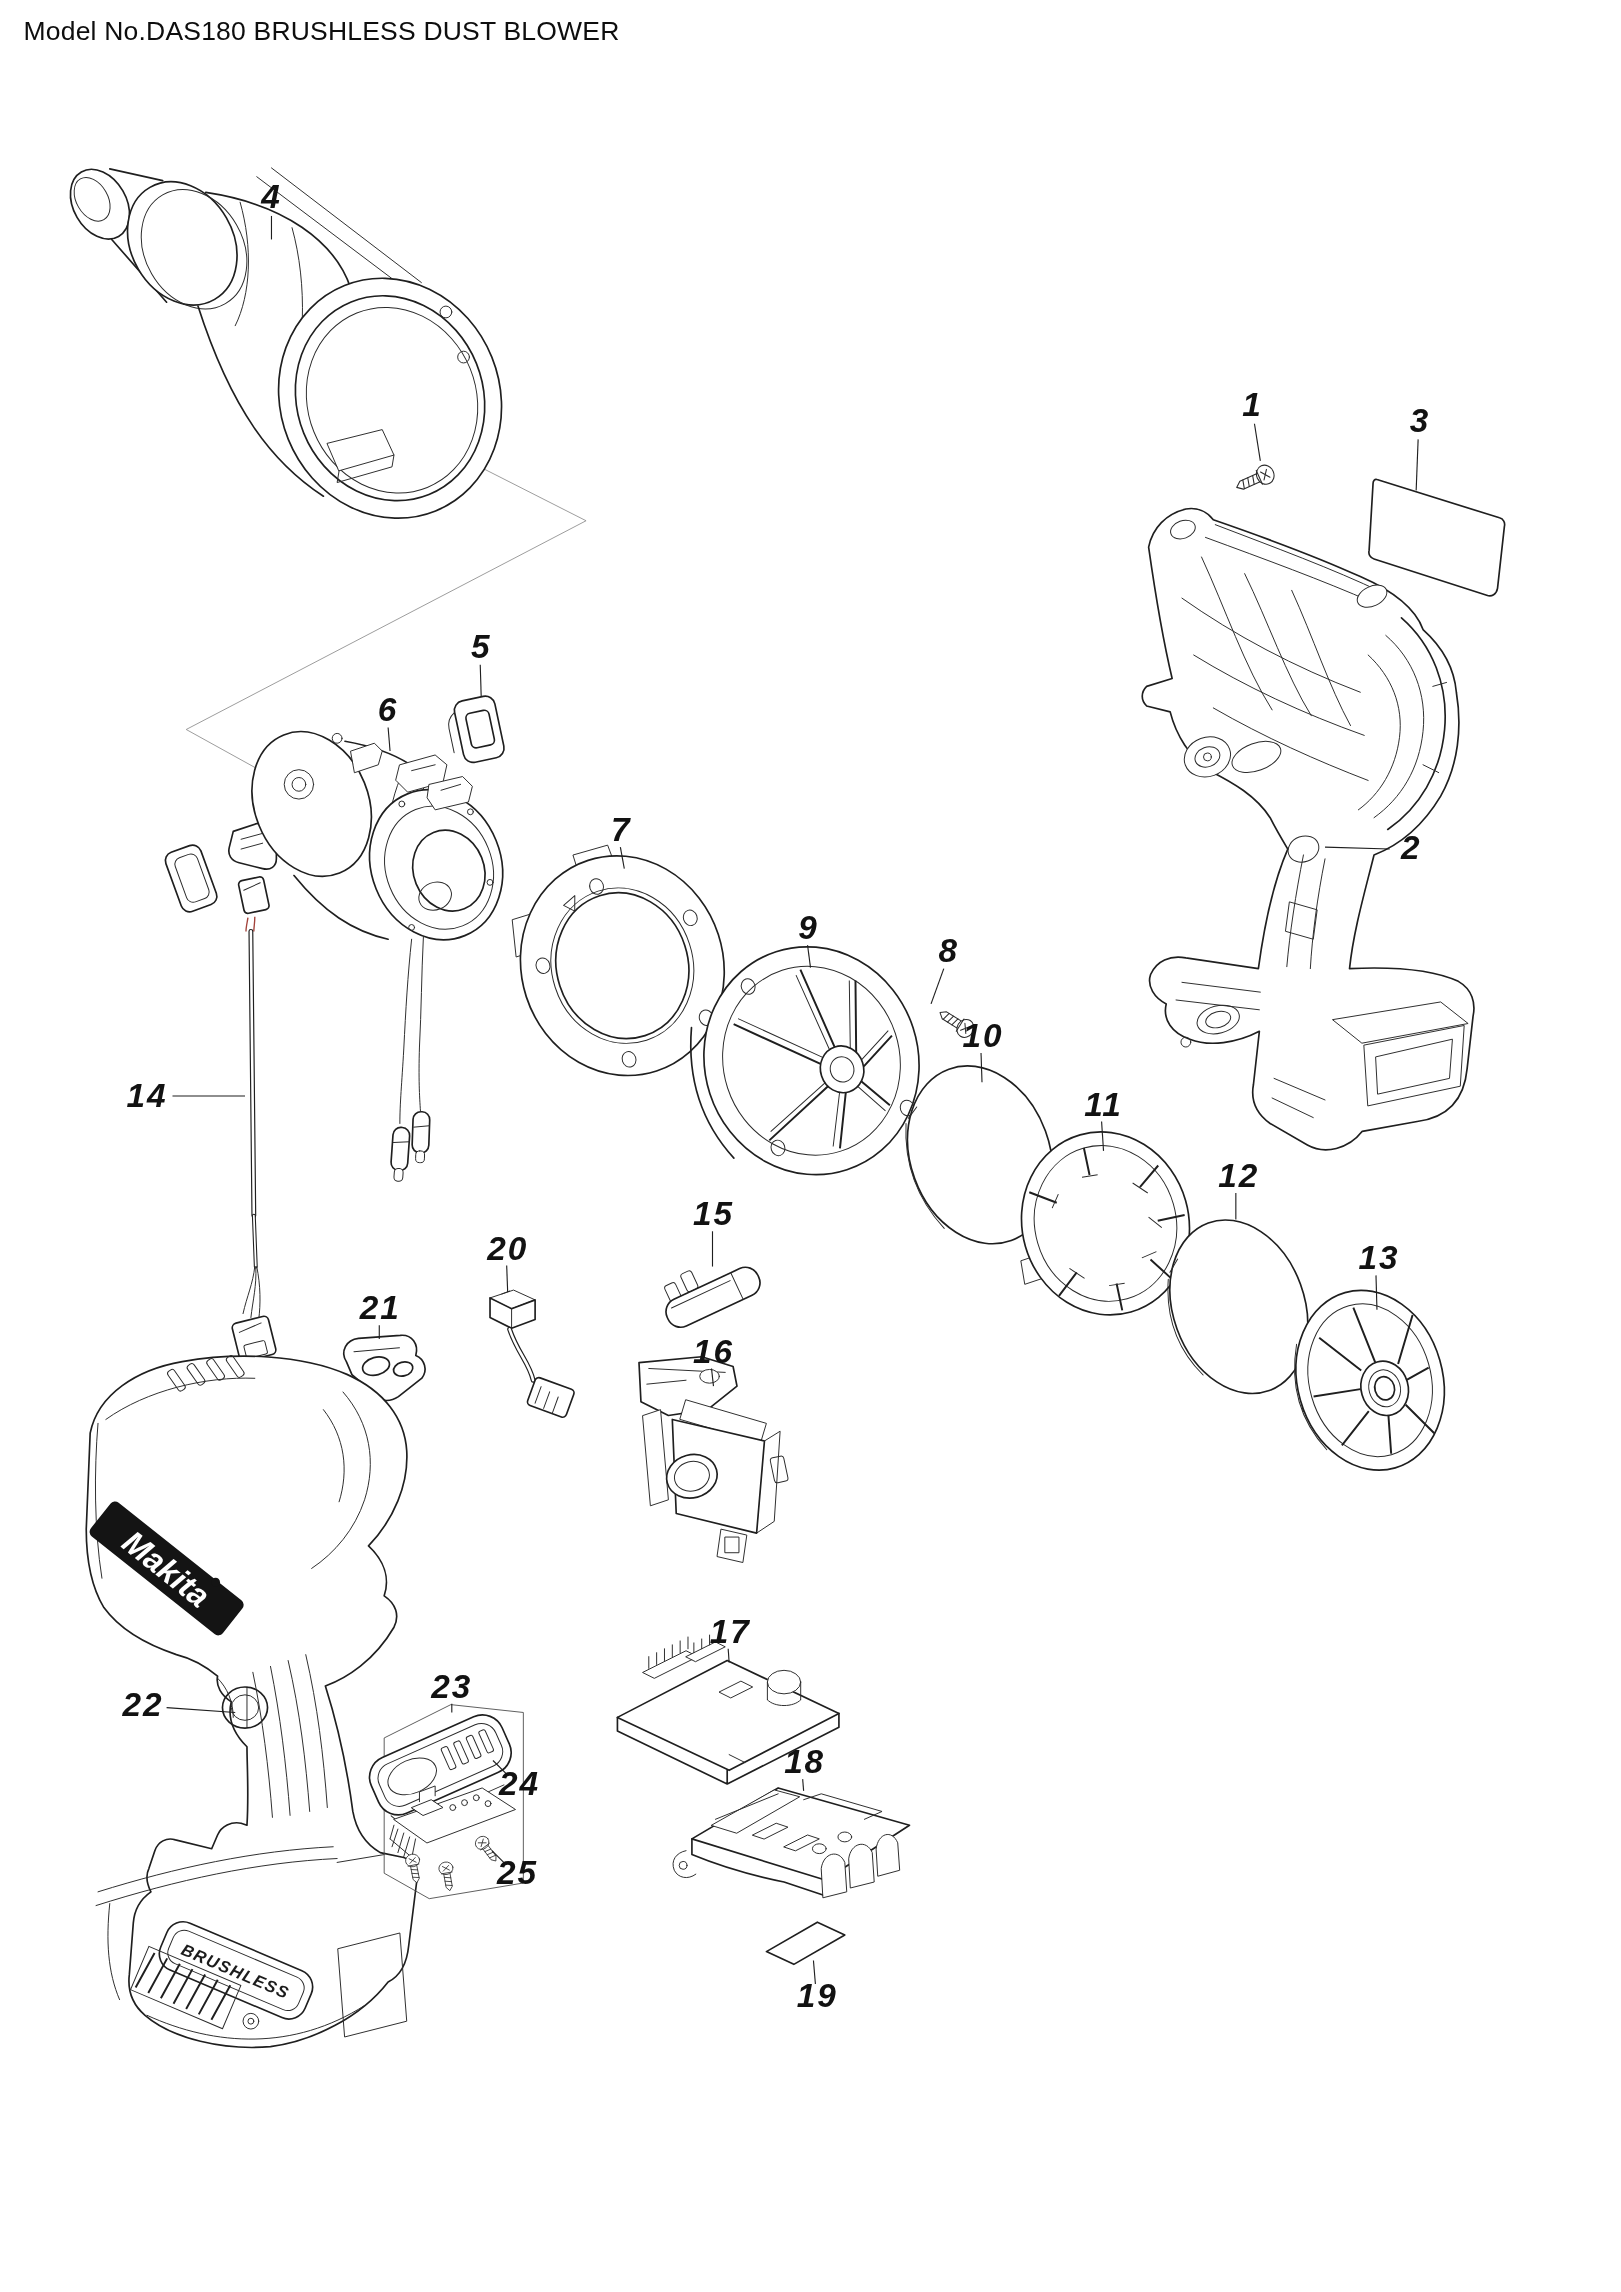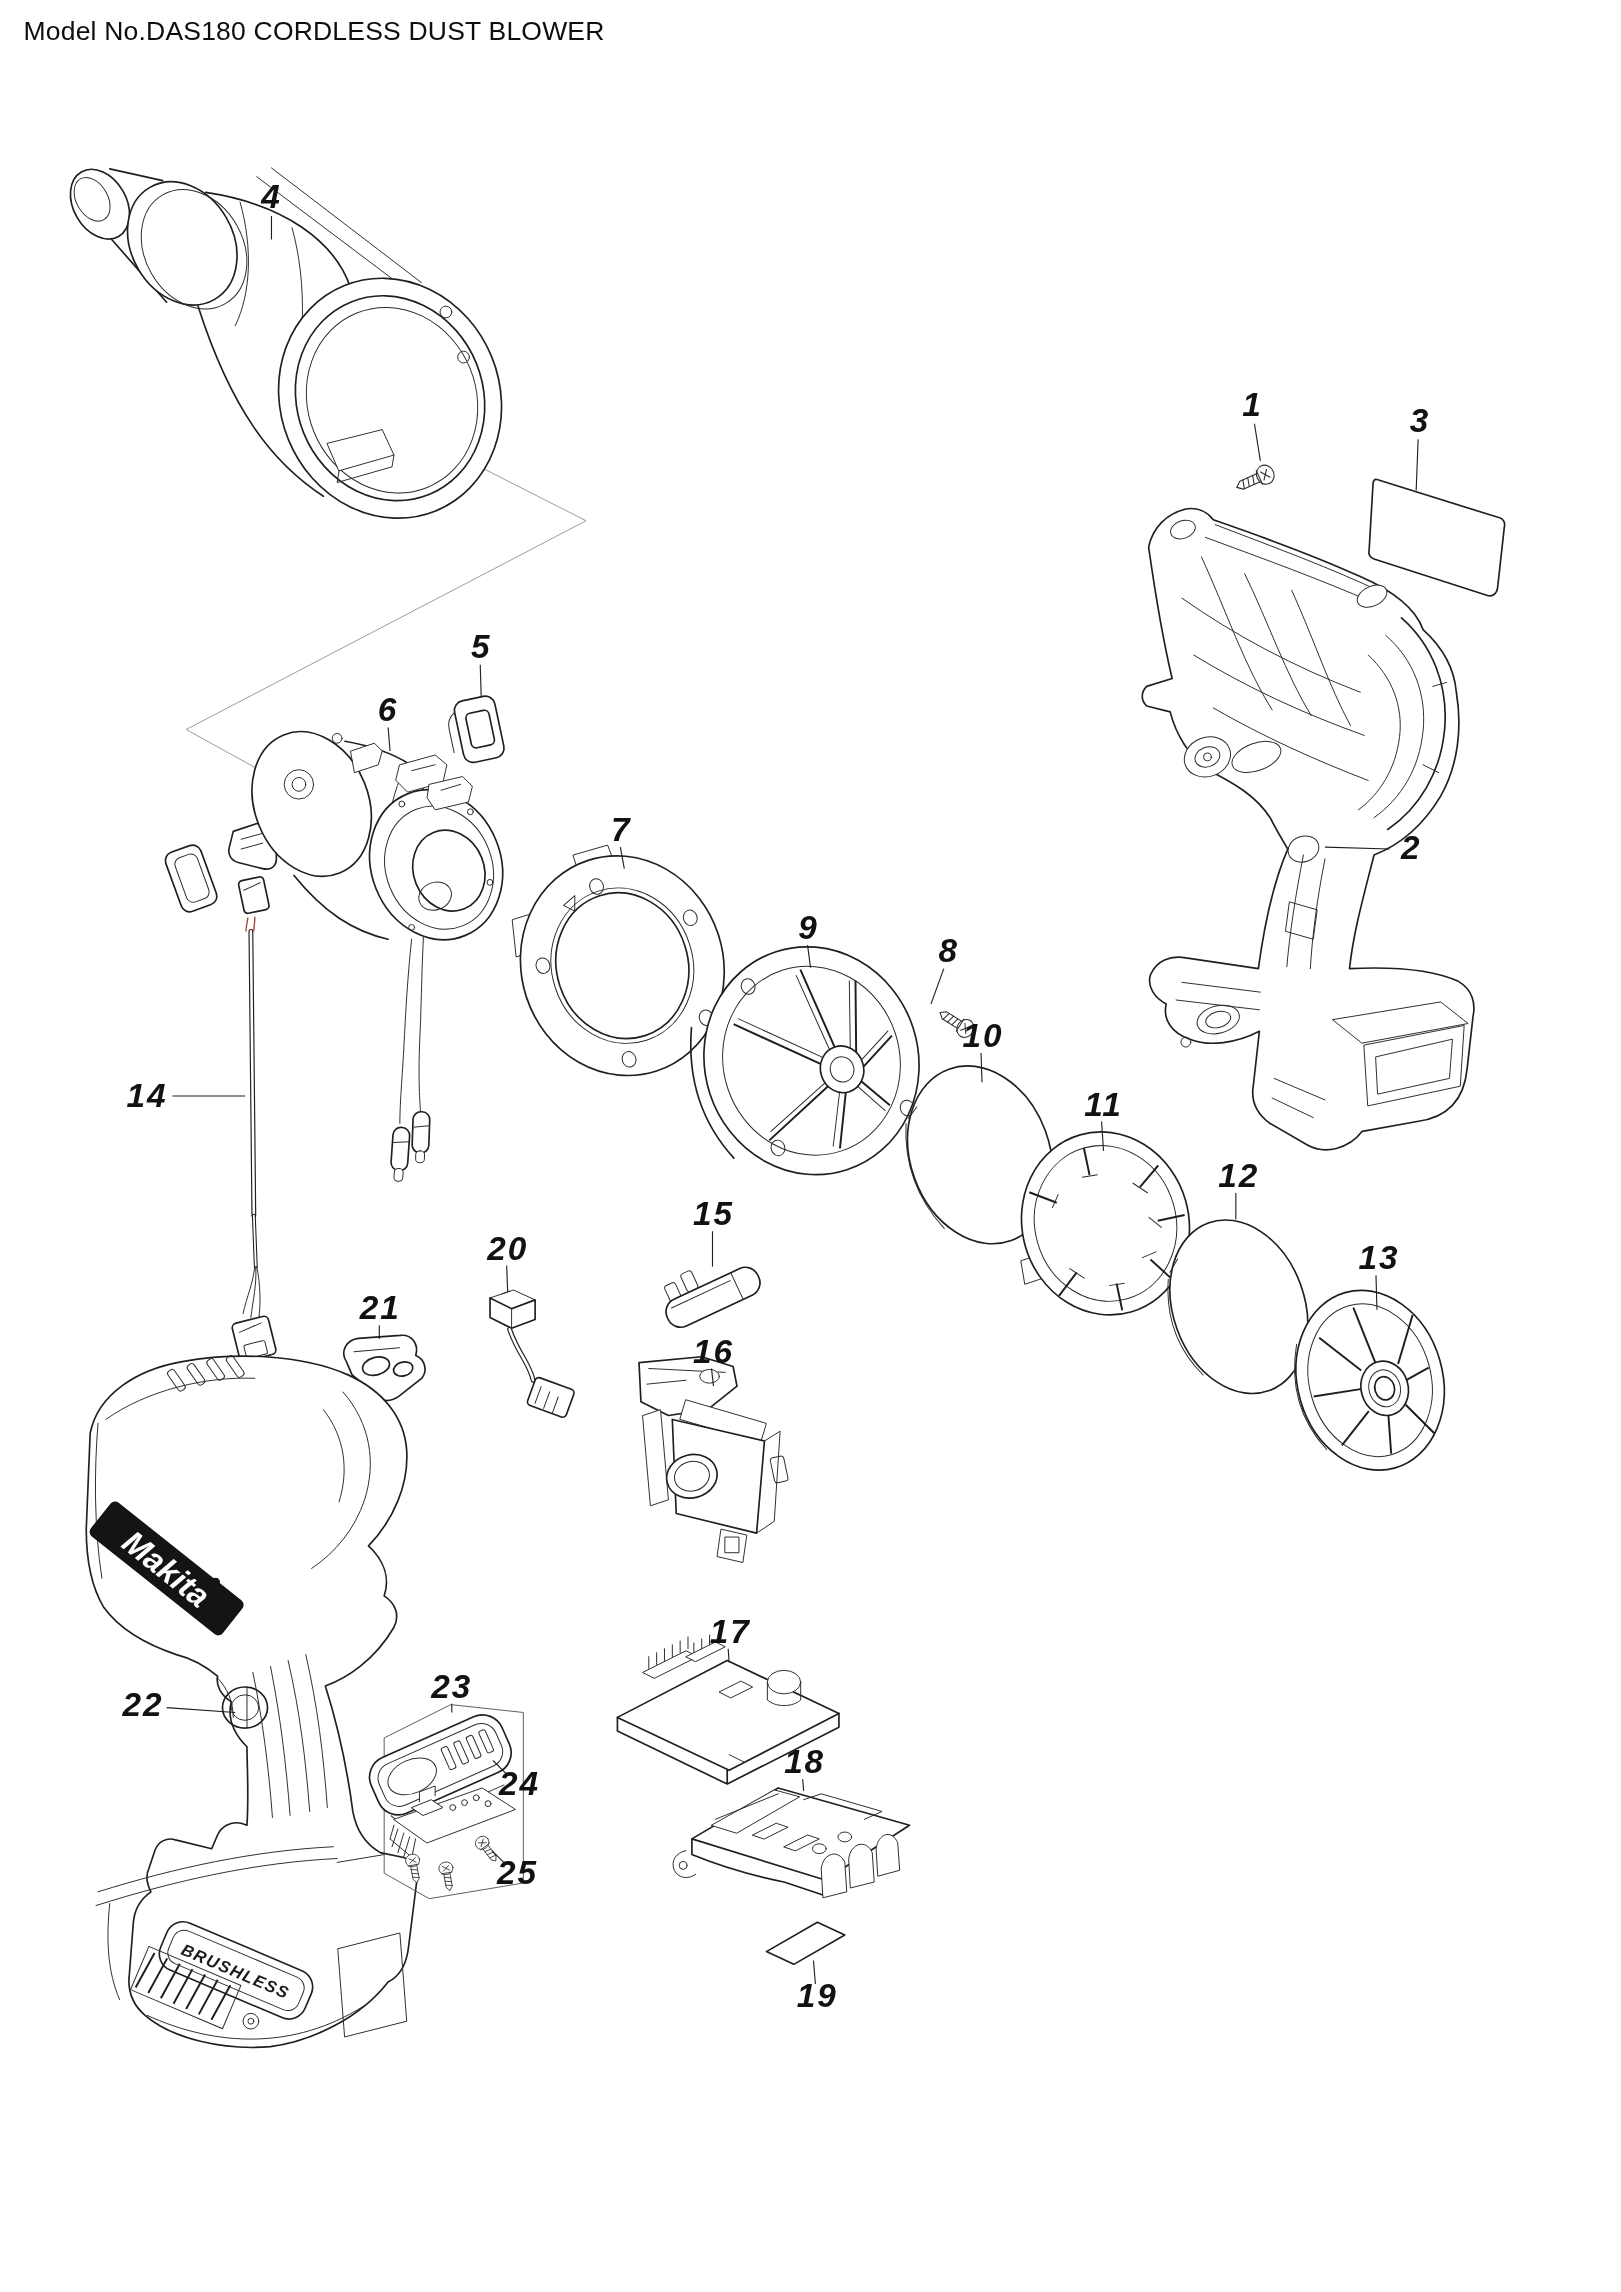--- a/index.html
+++ b/index.html
@@ -22,21 +22,21 @@
       font-family:"Liberation Sans",sans-serif}
   .brushTxt{font-style:italic;font-weight:bold;font-size:17px;fill:#1c1c1c;text-anchor:middle;
       letter-spacing:1.5px;font-family:"Liberation Sans",sans-serif}
   .sp{fill:none;stroke:#1f1f1f;stroke-width:2}
   .sp2{fill:none;stroke:#2b2b2b;stroke-width:1}
 </style>
 </head>
 <body>
 
 <div class="page">
-  <div class="title">Model No.DAS180 CORDLESS DUST BLOWER</div>
+  <div class="title">Model No.DAS180 BRUSHLESS DUST BLOWER</div>
 
   <svg width="1621" height="2293" viewBox="0 0 1654 2339">
 
     <g>
       <path class="thin" d="M391,426 L598,531 L190,744 L266,786"></path>
     </g>
 
     <g>
       <ellipse class="w ln" cx="102" cy="208" rx="27" ry="38" transform="rotate(-30 102 208)"></ellipse>
       <ellipse class="ln2" cx="94" cy="203" rx="16" ry="24" transform="rotate(-30 94 203)"></ellipse>

